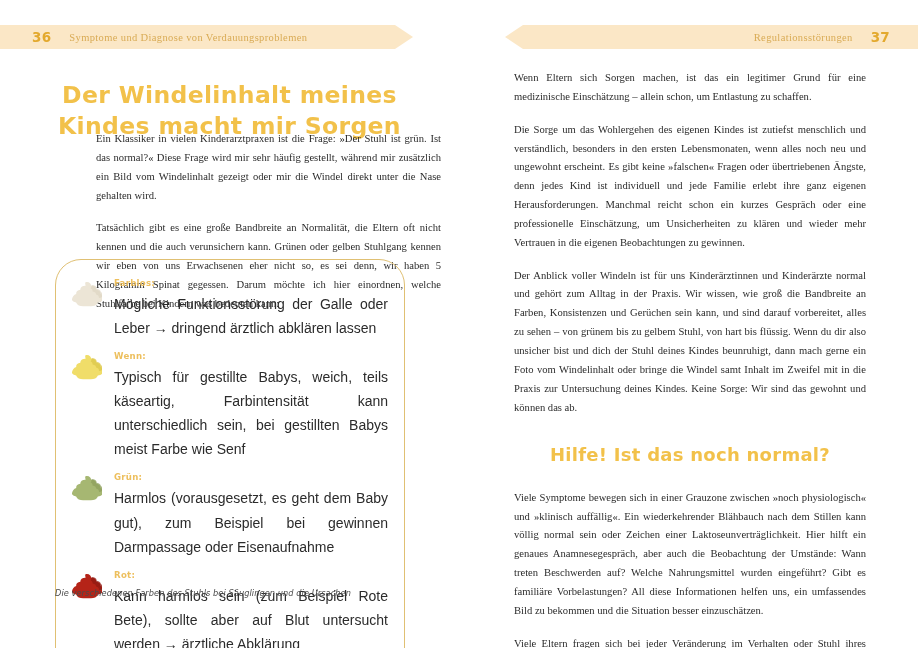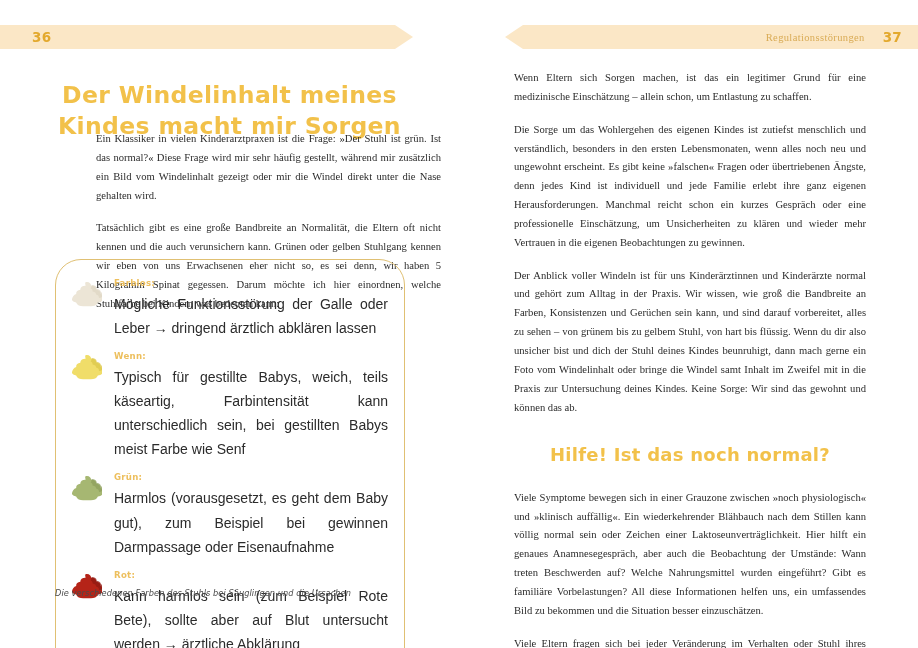--- a/index.html
+++ b/index.html
@@ -50,21 +50,21 @@
   .band-inner {
     position: absolute;
     top: 0;
     height: 24px;
     display: flex;
     align-items: center;
     gap: 18px;
     white-space: nowrap;
   }
   .band-left .band-inner { left: 32px; }
-  .band-right .band-inner { right: 16px; }
+  .band-right .band-inner { right: 28px; }
 
   .folio {
     font-family: "DejaVu Sans", sans-serif;
     font-weight: bold;
     font-size: 13.5px;
     color: #e3a92e;
     letter-spacing: .02em;
   }
   .running-title {
     font-family: "Liberation Serif", serif;
@@ -184,20 +184,21 @@
 </head>
 <body>
 
 <div class="spread">
 
   <div class="page">
 
     <div class="band band-left">
       <div class="band-inner">
         <span class="folio">36</span>
+        <span class="running-title">Symptome und Diagnose von Verdauungsproblemen</span>
       </div>
     </div>
 
     <h1 class="chapter-title">Der Windelinhalt meines Kindes macht mir Sorgen</h1>
 
     <div class="col">
       <p class="body">Ein Klassiker in vielen Kinderarztpraxen ist die Frage: »Der Stuhl ist grün. Ist das normal?« Diese Frage wird mir sehr häufig gestellt, während mir zusätzlich ein Bild vom Windelinhalt gezeigt oder mir die Windel direkt unter die Nase gehalten wird.</p>
       <p class="body">Tatsächlich gibt es eine große Bandbreite an Normalität, die Eltern oft nicht kennen und die auch verunsichern kann. Grünen oder gelben Stuhlgang kennen wir eben von uns Erwachsenen eher nicht so, es sei denn, wir haben 5 Kilogramm Spinat gegessen. Darum möchte ich hier einordnen, welche Stuhlfarbe bei Kindern was bedeuten kann:</p>
     </div>
 

